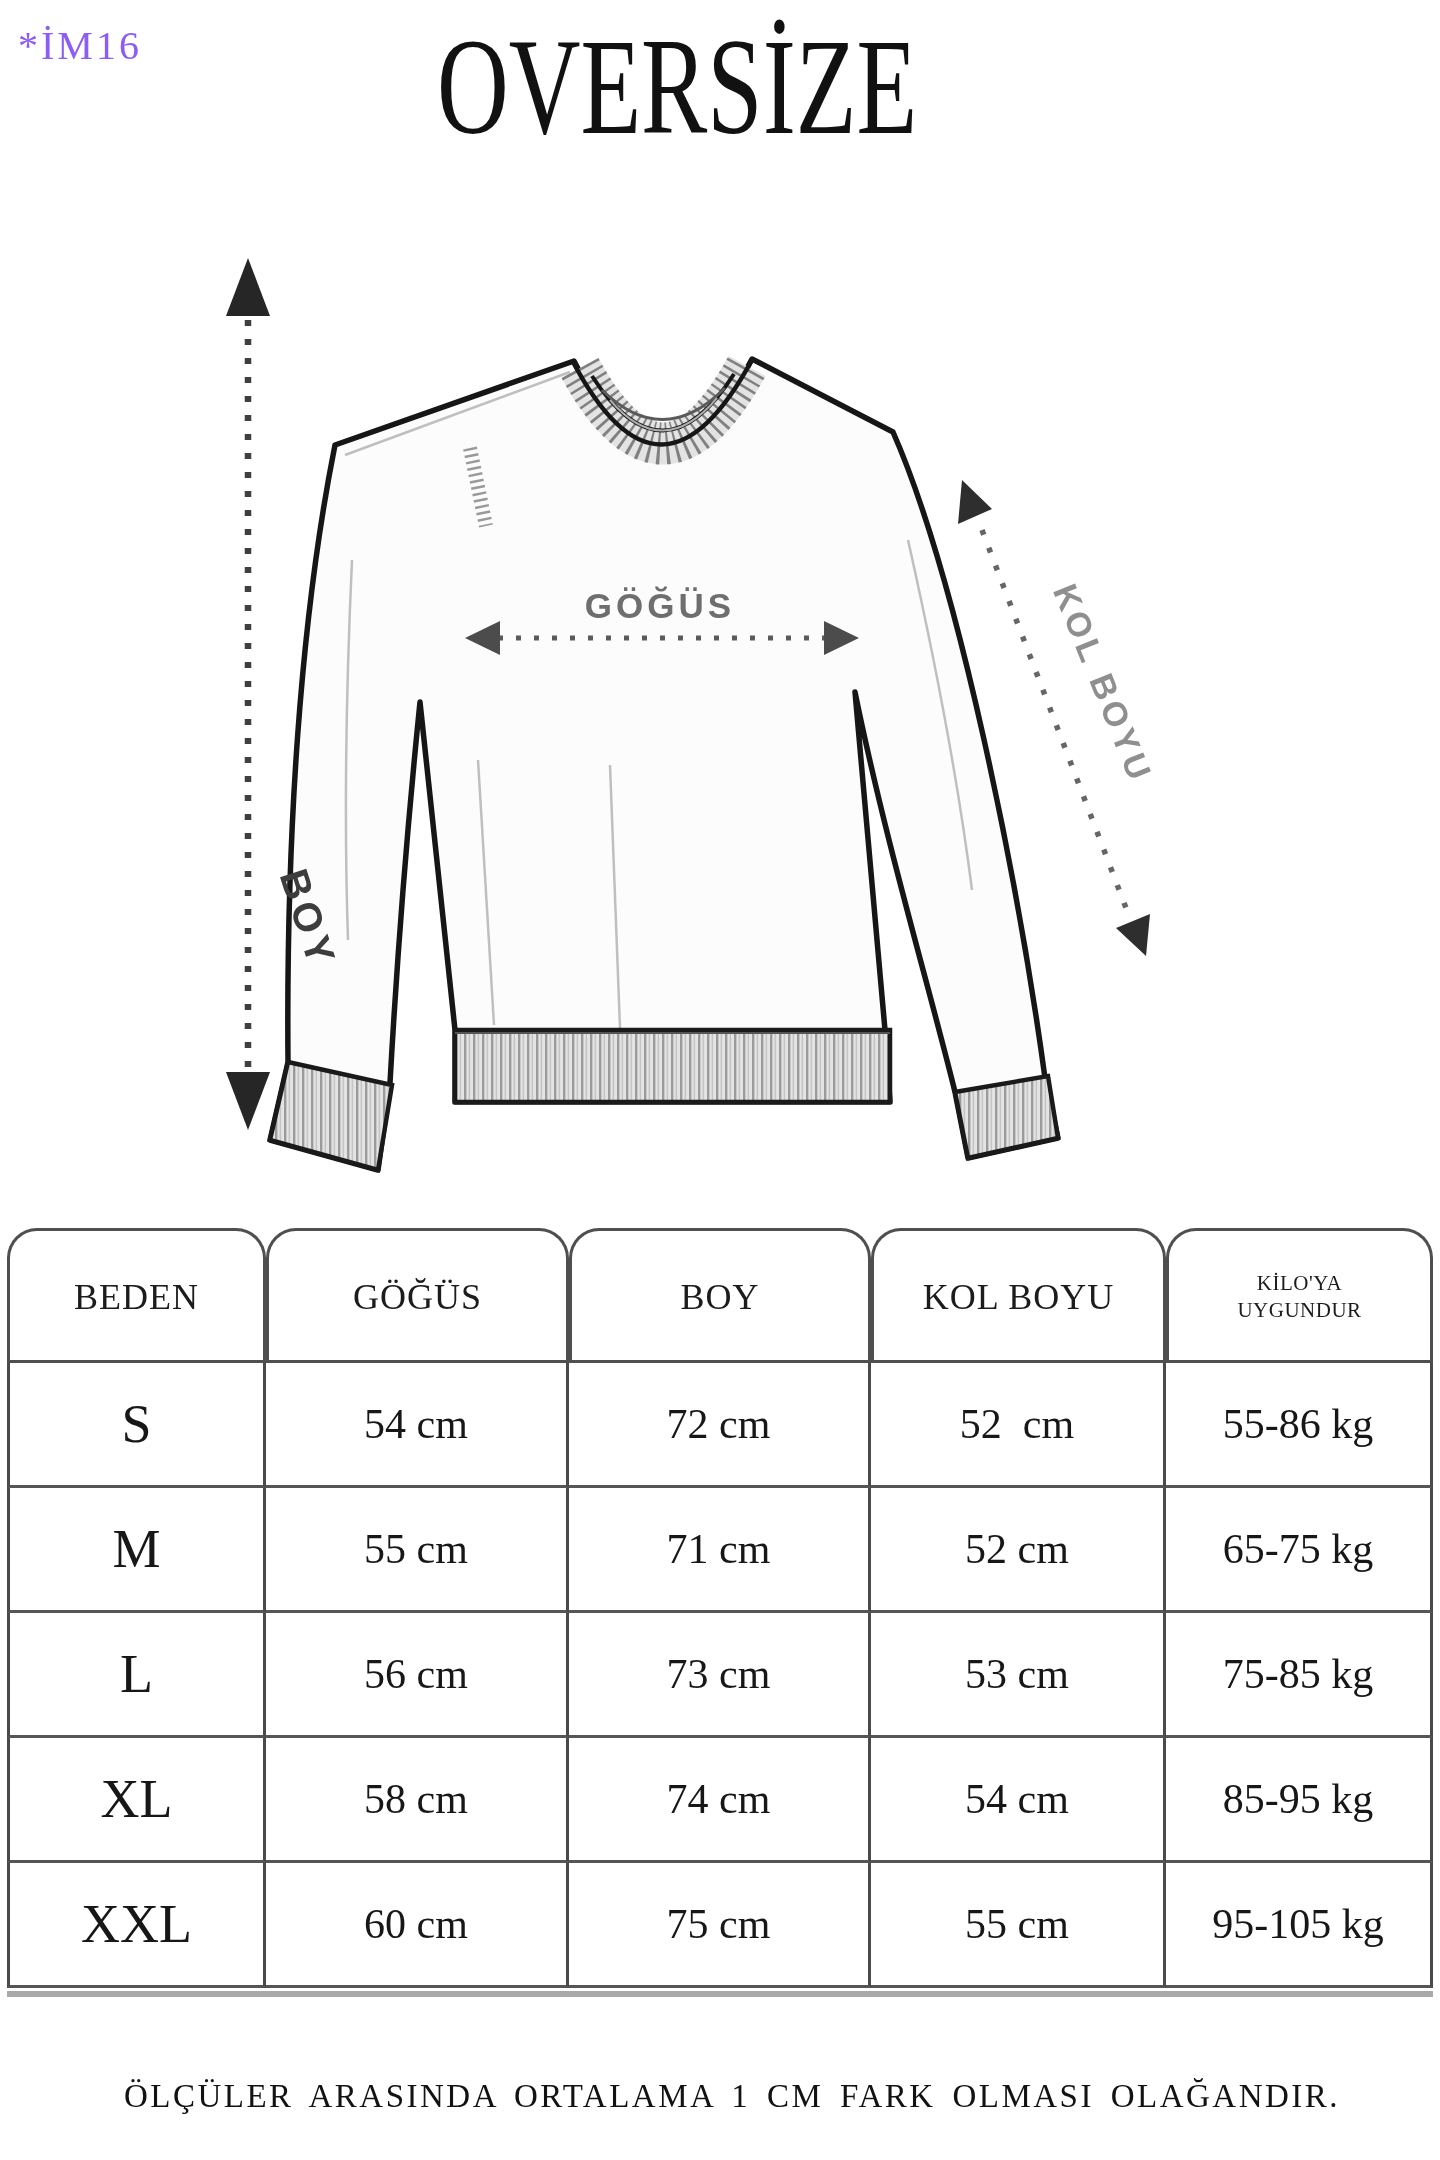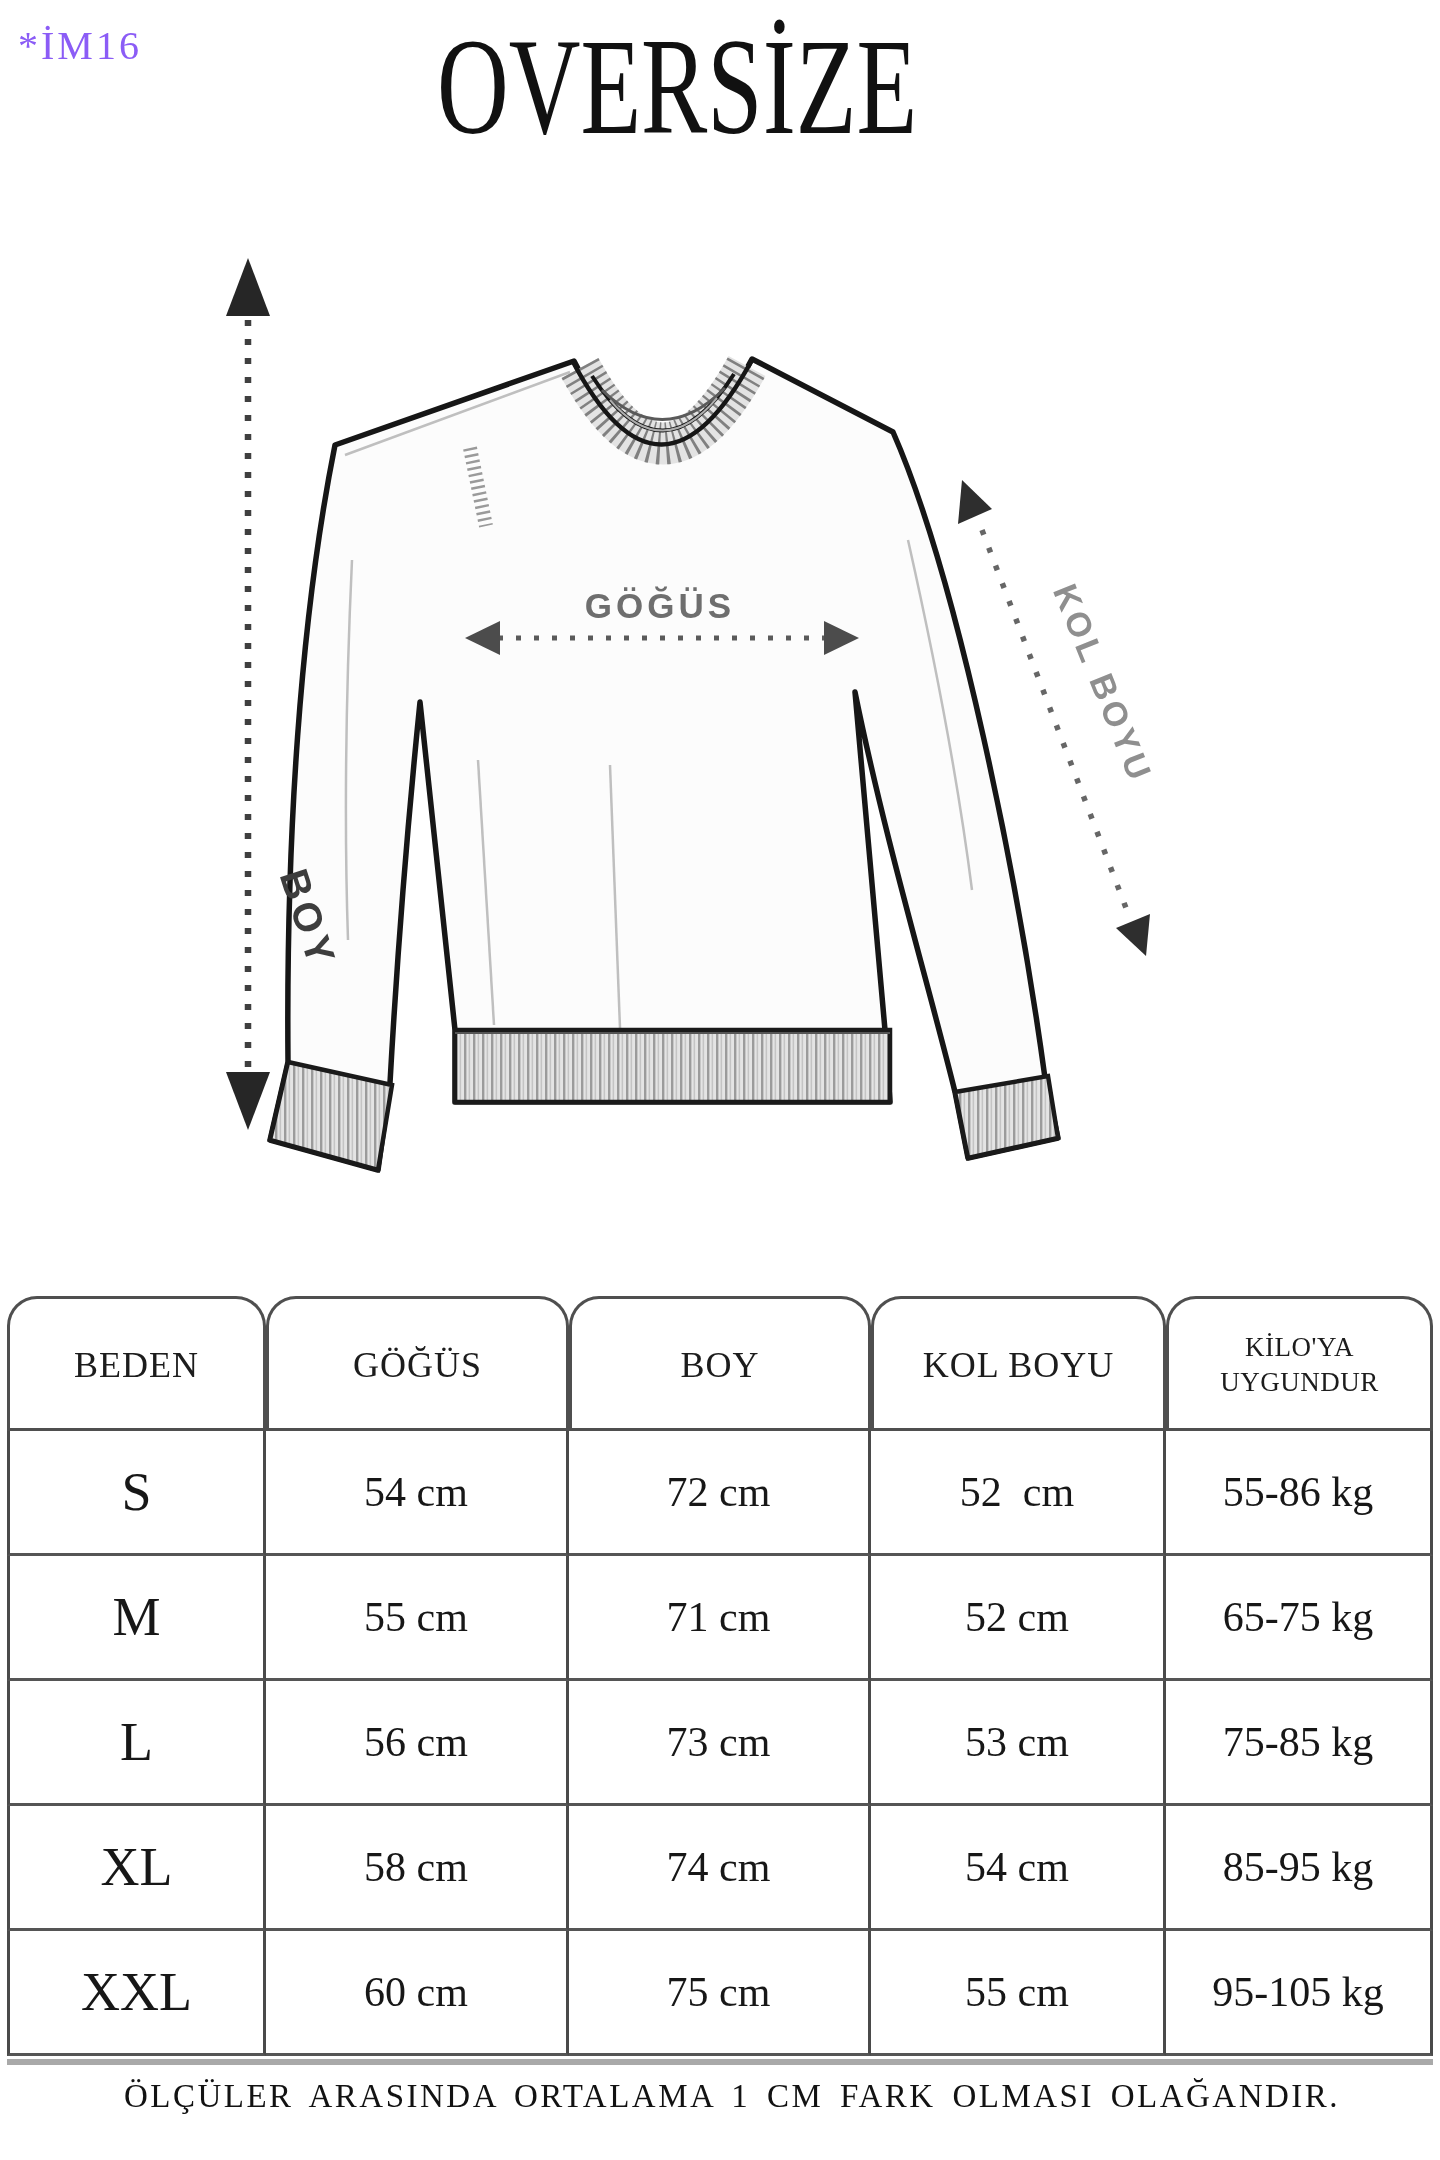--- a/index.html
+++ b/index.html
@@ -13,32 +13,32 @@
     font-size:40px; letter-spacing:3px; color:#8b5cf6;
   }
   .title {
     position:absolute; left:0; top:18px; width:1354px;
     text-align:center; font-size:138px; line-height:1.0;
     color:#111; transform:scaleX(0.72); letter-spacing:0px; font-weight:400;
   }
   .fig { position:absolute; left:140px; top:240px; width:1070px; height:990px; }
 
   
-  .tbl { position:absolute; left:7px; top:1296px; width:1426px; height:760px; }
+  .tbl { position:absolute; left:7px; top:1228px; width:1426px; height:760px; }
   .hdr-row {
     display:grid; grid-template-columns:259px 303px 302px 295px 267px;
     height:135px; position:relative;
   }
   .hdr-cell {
     border:3px solid #4f4f4f; border-bottom:none;
     border-radius:30px 30px 0 0; background:#fff;
     display:flex; align-items:center; justify-content:center; text-align:center;
     font-size:36px; color:#1c1c1c; letter-spacing:1px; padding:0 10px;
   }
-  .hdr-cell.small { font-size:27px; line-height:1.3; letter-spacing:0.5px; padding:0 34px; }
+  .hdr-cell.small { font-size:21px; line-height:1.3; letter-spacing:0.5px; padding:0 34px; }
   .hdr-line {
     position:absolute; left:0; top:132px; width:1426px; height:3px;
     background:#4f4f4f;
   }
   .body-row {
     display:grid; grid-template-columns:259px 303px 302px 295px 267px;
     height:125px;
   }
   .cell {
     border-right:3px solid #4a4a4a; border-bottom:3px solid #555;

